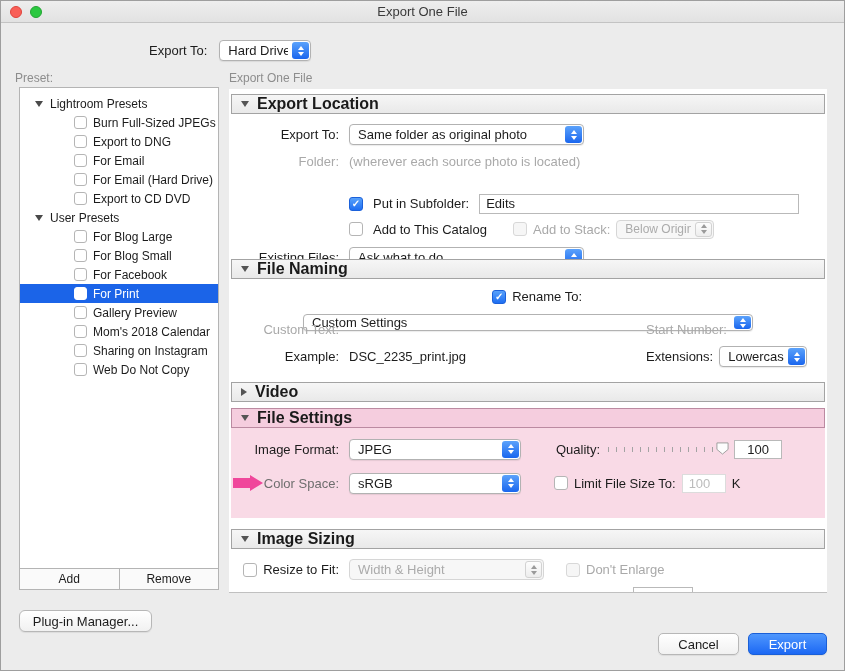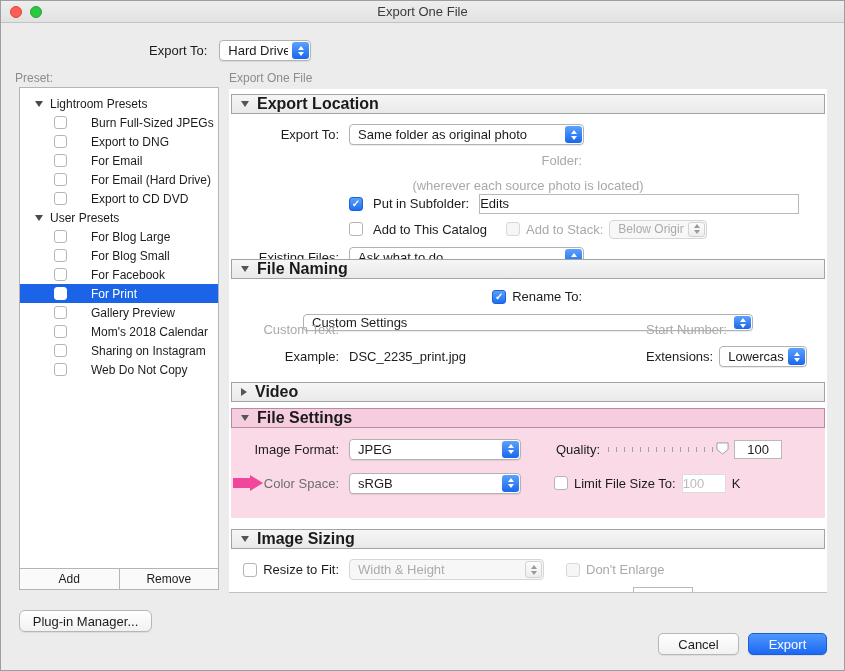--- a/index.html
+++ b/index.html
@@ -45,40 +45,40 @@
   .checkbox {
     width:14px; height:14px; flex:0 0 auto;
     background:#fff; border:1px solid #b5b5b5; border-radius:3px;
     display:inline-flex; align-items:center; justify-content:center;
   }
   .checkbox.checked { background:linear-gradient(#58a1fa,#1e6ef2); border-color:#1b61da; }
   .checkbox.checked::after { content:"✓"; color:#fff; font-size:10px; font-weight:bold; line-height:1; }
   .checkbox.disabled { background:#f6f6f6; border-color:#d8d8d8; }
   .textinput {
     height:20px; background:#fff; border:1px solid #b9b9b9;
-    font:13px "Liberation Sans", sans-serif; padding:0 0; color:#1c1c1c;
+    font:13px "Liberation Sans", sans-serif; padding:0 6px; color:#1c1c1c;
   }
   .textinput.disabled { border-color:#dcdcdc; color:#bcbcbc; }
   .grey { color:#a9a9a9; }
   
   .topbar { position:absolute; top:39px; left:148px; display:flex; align-items:center; gap:12px; }
   .topbar .dropdown { width:92px; }
   
   .caption { position:absolute; font-size:12px; color:#8d8d8d; }
   .cap-preset { left:14px; top:70px; }
   .cap-main { left:228px; top:70px; }
   
   .sidebar {
     position:absolute; left:18px; top:86px; width:200px; height:503px;
     background:#fff; border:1px solid #b4b4b4;
   }
   .tree { padding-top:6px; font-size:12px; }
   .tree-row { height:19px; display:flex; align-items:center; }
   .tree-group { padding-left:15px; gap:7px; }
-  .tree-item { padding-left:34px; gap:24px; }
+  .tree-item { padding-left:54px; gap:6px; }
   .tree-item .checkbox { width:13px; height:13px; }
   .tree-item.selected { background:#1b64e8; color:#fff; }
   .tree-item.selected .checkbox { background:#fff; border-color:#fff; }
   .tri-sm { width:0; height:0; border-left:4px solid transparent; border-right:4px solid transparent; border-top:6px solid #4a4a4a; }
   .side-buttons {
     position:absolute; bottom:0; left:0; right:0; height:21px;
     border-top:1px solid #b4b4b4; display:flex; background:#fafafa; font-size:12px;
   }
   .side-buttons .cell { flex:1; display:flex; align-items:center; justify-content:center; }
   .side-buttons .cell:first-child { border-right:1px solid #b4b4b4; }
@@ -225,33 +225,33 @@
         <div class="crow" style="margin-top:10px; height:21px;">
           <span class="lblcol">Export To:</span>
           <div class="dropdown" style="width:235px;">
             <span class="dd-label">Same folder as original photo</span>
             <span class="stepper">
                 <i class="up"></i>
                 <i class="down"></i>
               </span>
           </div>
         </div>
-        <div class="crow" style="margin-top:8px; height:16px;flex-direction:column;">
+        <div class="crow" style="margin-top:8px; height:16px;">
           <span class="lblcol grey">Folder:</span>
           <span class="grey">(wherever each source photo is located)</span>
         </div>
         <div class="crow" style="margin-top:24px; height:21px; padding-left:118px;">
           <span class="checkbox checked"></span>
           <span>Put in Subfolder:</span>
           <input class="textinput" style="flex: 1 1 0%; margin-right: 26px;" value="Edits">
         </div>
         <div class="crow" style="margin-top:6px; height:18px; padding-left:118px;">
           <span class="checkbox"></span>
           <span>Add to This Catalog</span>
-          <div class="abs-cluster" style="left:275px;">
+          <div class="abs-cluster" style="left:282px;">
             <span class="checkbox disabled"></span>
             <span class="grey">Add to Stack:</span>
             <div class="dropdown disabled" style="width:98px; height:19px;">
               <span class="dd-label" style="font-size:12px;">Below Original</span>
               <span class="stepper">
                   <i class="up"></i>
                   <i class="down"></i>
                 </span>
             </div>
           </div>

